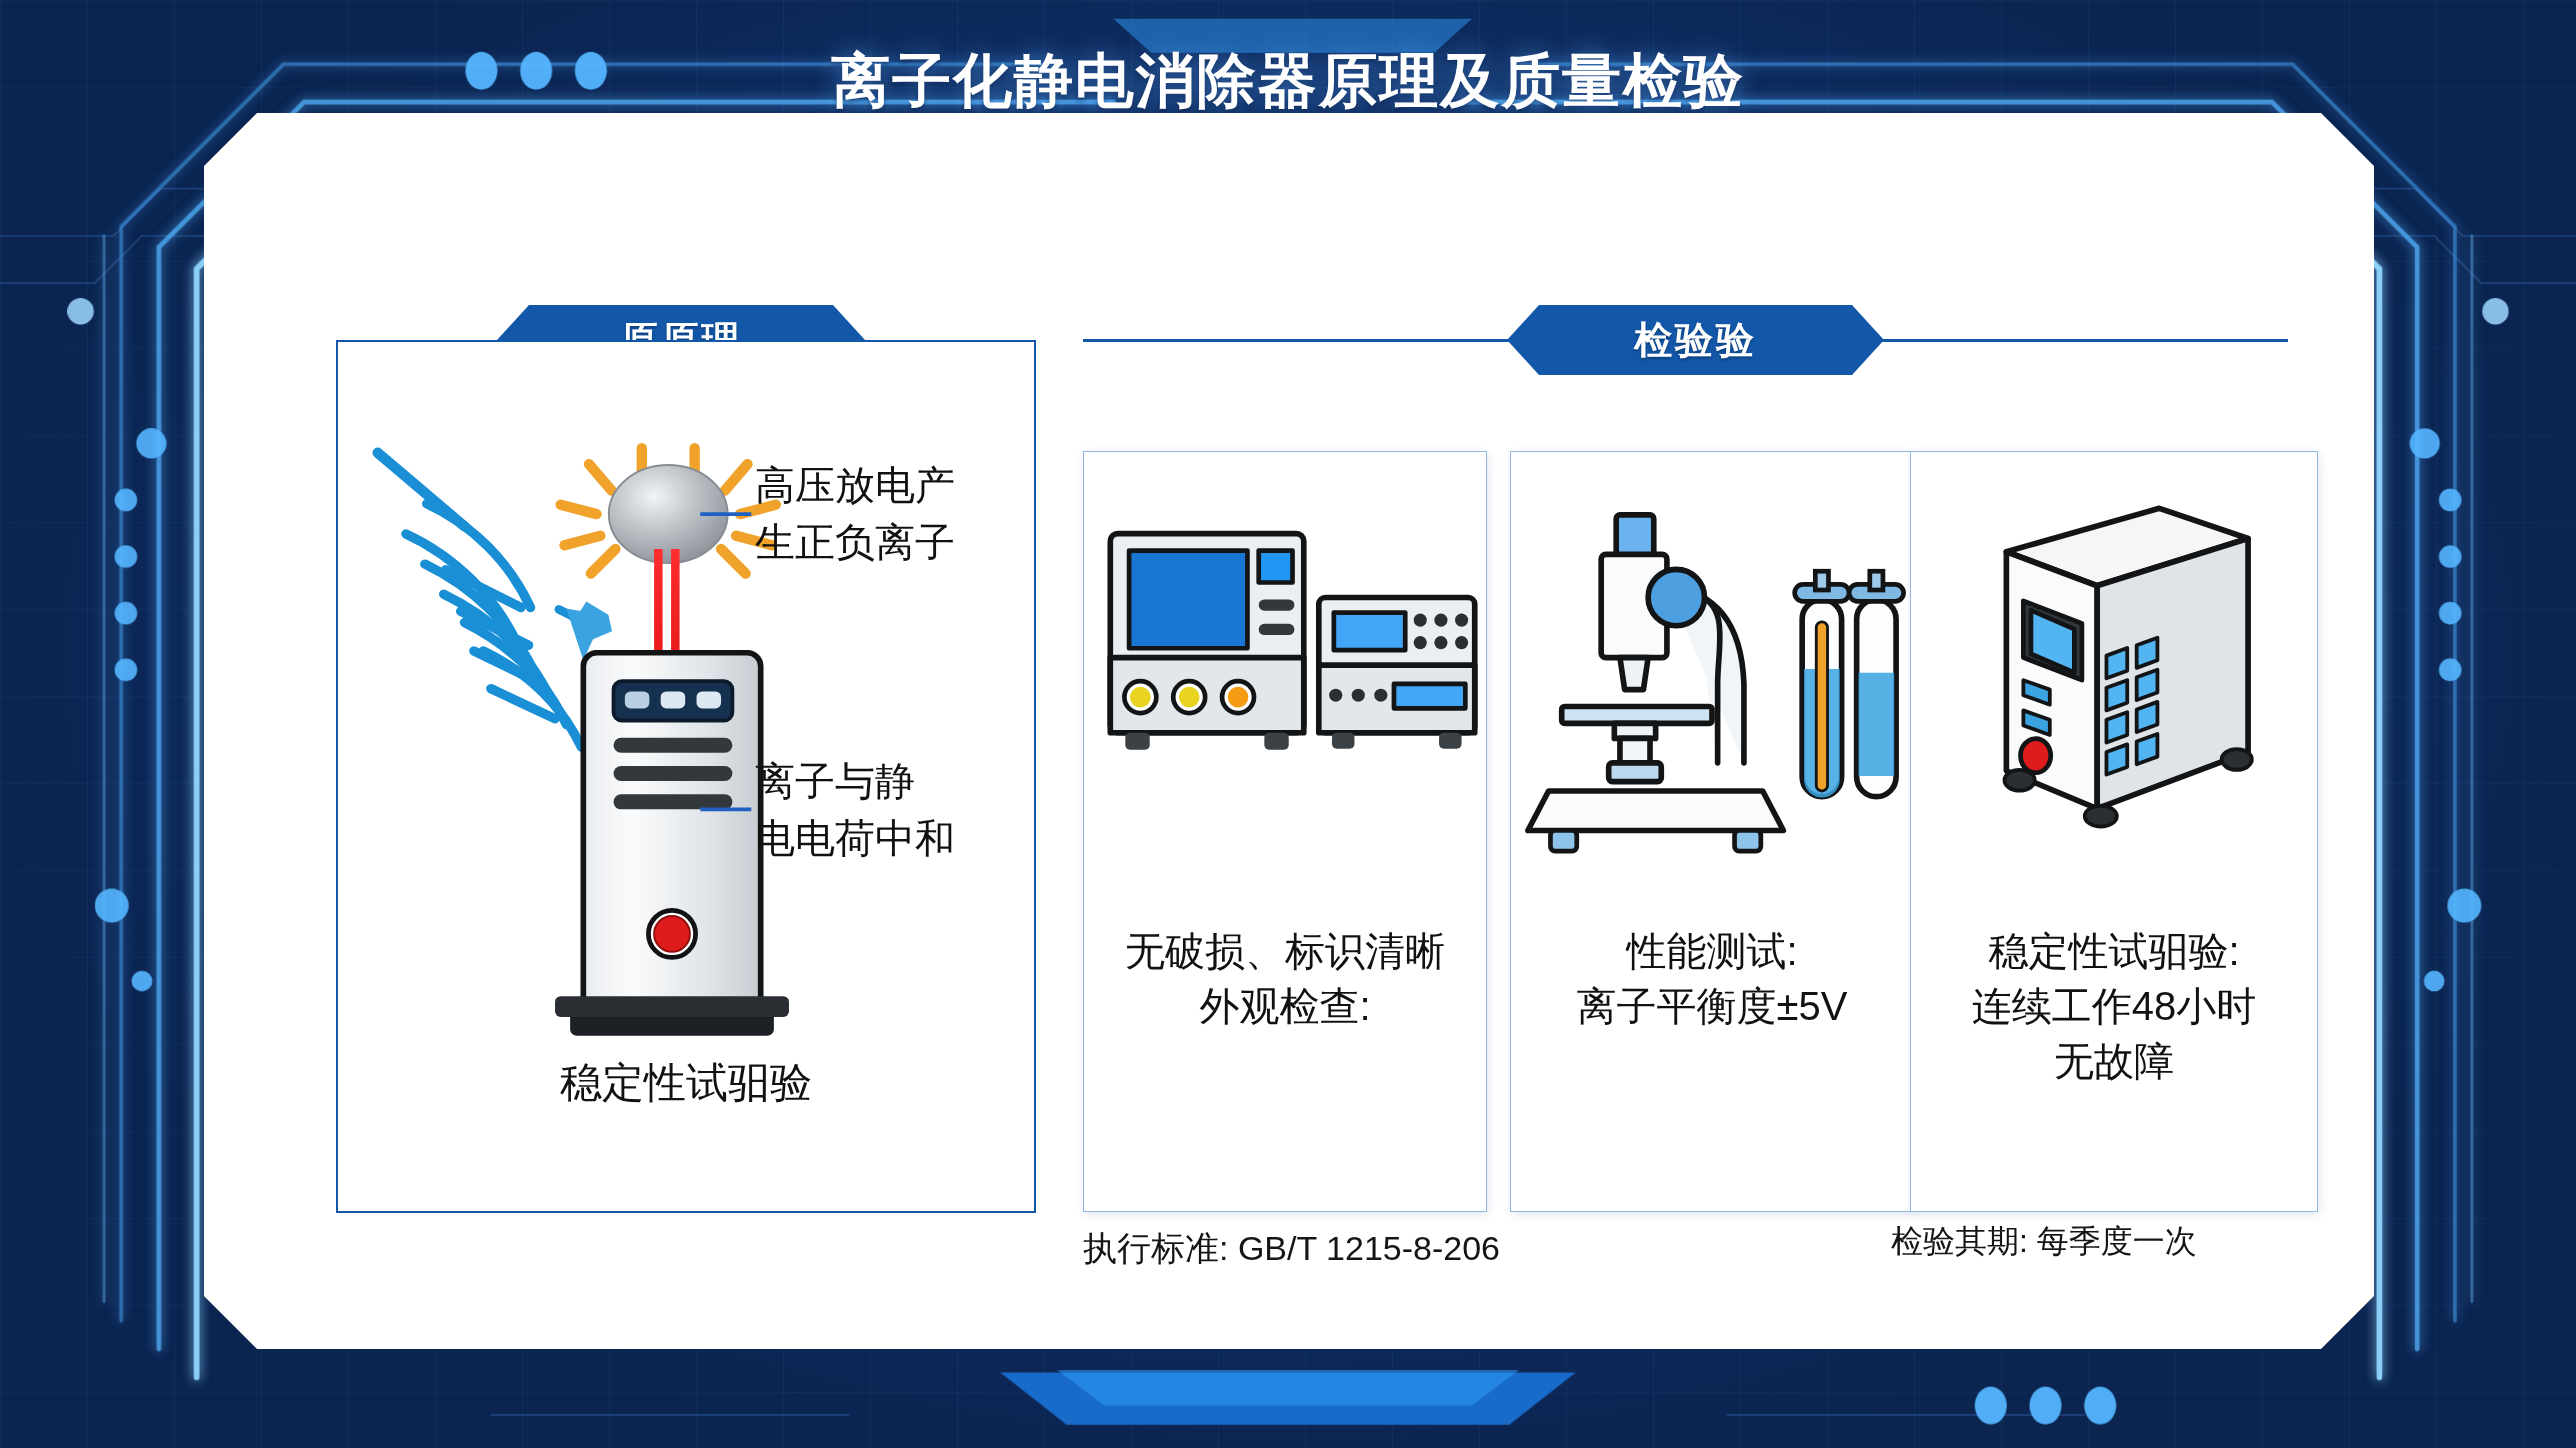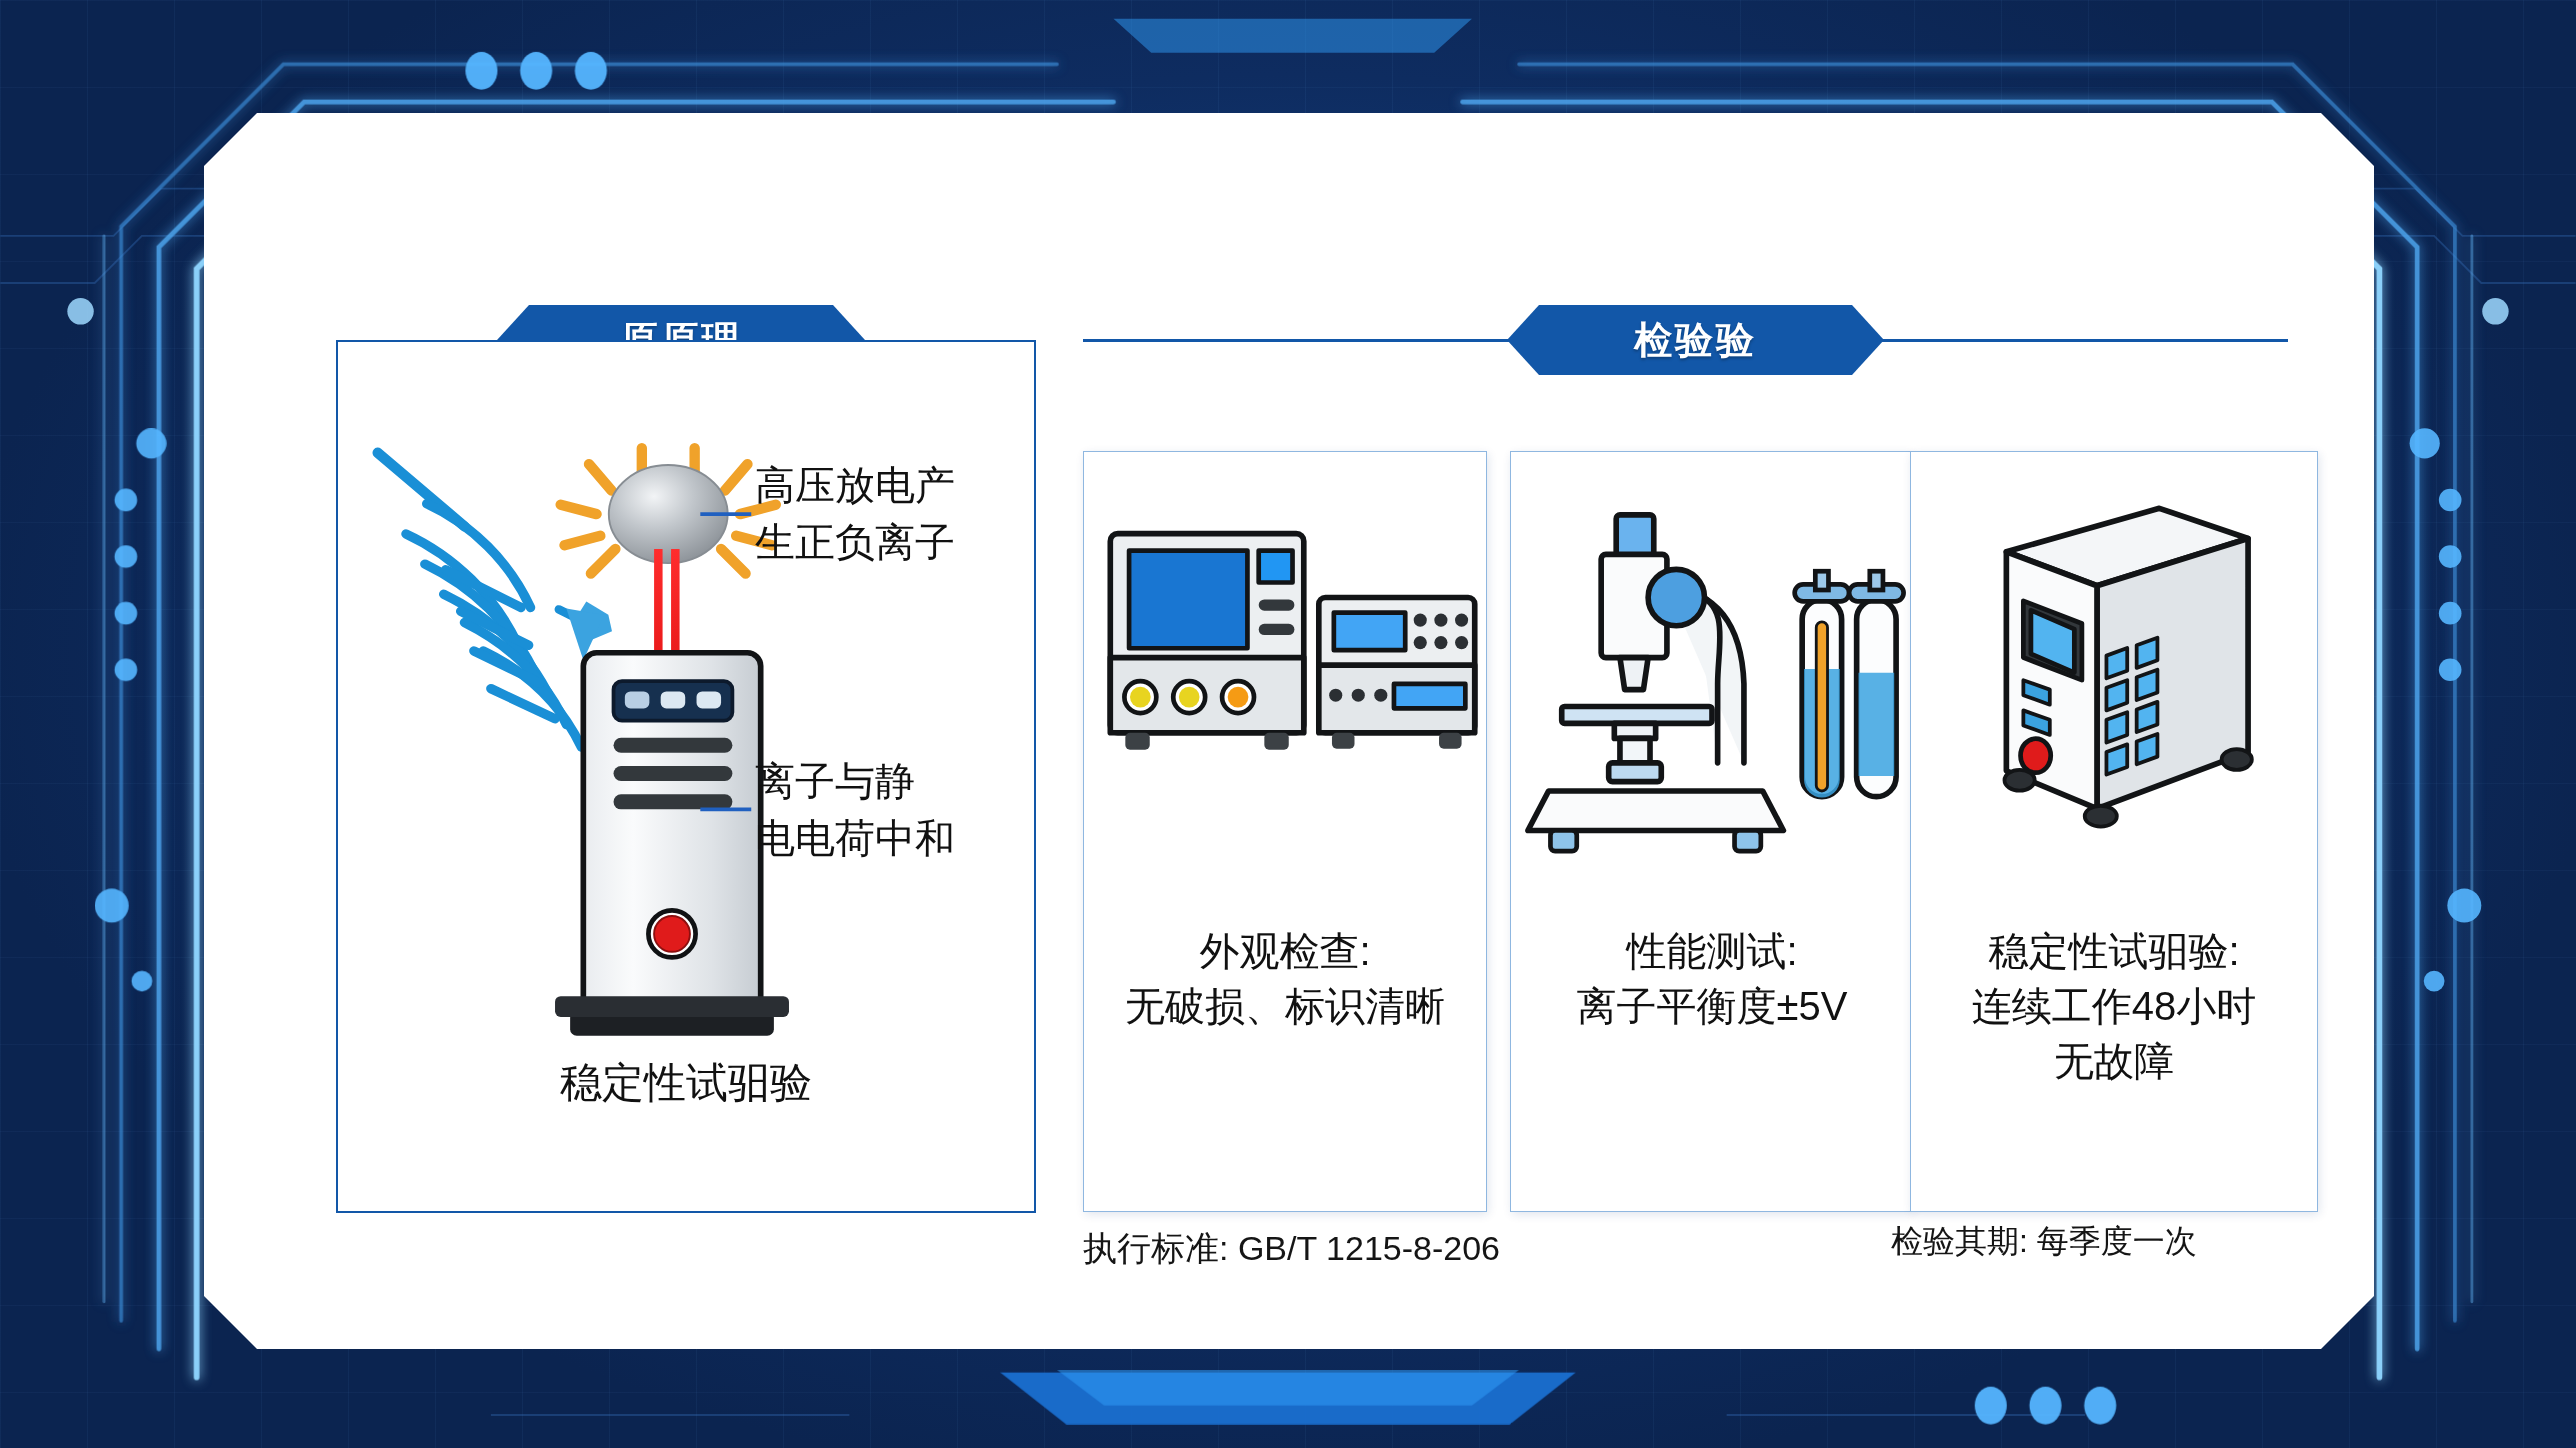--- a/index.html
+++ b/index.html
@@ -216,20 +216,21 @@
 
     <g>
       <polygon points="1060,1455 1670,1455 1600,1510 1130,1510" fill="#1a6fd0" opacity="0.95"></polygon>
       <polygon points="1120,1452 1610,1452 1560,1490 1170,1490" fill="#2f9bf5" opacity="0.55"></polygon>
     </g>
     <g opacity="0.5">
       <polygon points="1180,20 1560,20 1520,56 1220,56" fill="#2f9bf5"></polygon>
     </g>
   </svg>
 
+  <div class="title">离子化静电消除器原理及质量检验</div>
 
   <div class="white-panel"></div>
 
   <div class="banner-rule" id="rule-left-in"></div>
   <div class="banner-rule" id="rule-right-out"></div>
 
   <div class="banner" id="banner-principle">
     <span>原原理</span>
   </div>
 
@@ -374,22 +375,22 @@
         <circle cx="268" cy="228" r="7"></circle>
           <circle cx="292" cy="228" r="7"></circle>
           <circle cx="316" cy="228" r="7"></circle>
       </g>
       <g fill="#3c4145">
         <rect x="264" y="268" width="24" height="17" rx="5"></rect>
         <rect x="378" y="268" width="24" height="17" rx="5"></rect>
       </g>
     </svg>
     <div class="card-text">
+      <div>无破损、标识清晰</div>
       <div>外观检查:</div>
-      <div>无破损、标识清晰</div>
     </div>
   </div>
 
   <div class="card" id="card-2">
     <svg class="card-art" viewBox="0 0 428 430">
       <g stroke="#121416" stroke-width="6" stroke-linejoin="round" stroke-linecap="round">
 
         <rect x="112" y="36" width="40" height="46" rx="4" fill="#6ab3ee"></rect>
 
         <rect x="96" y="78" width="70" height="110" rx="5" fill="#fafbfc"></rect>

